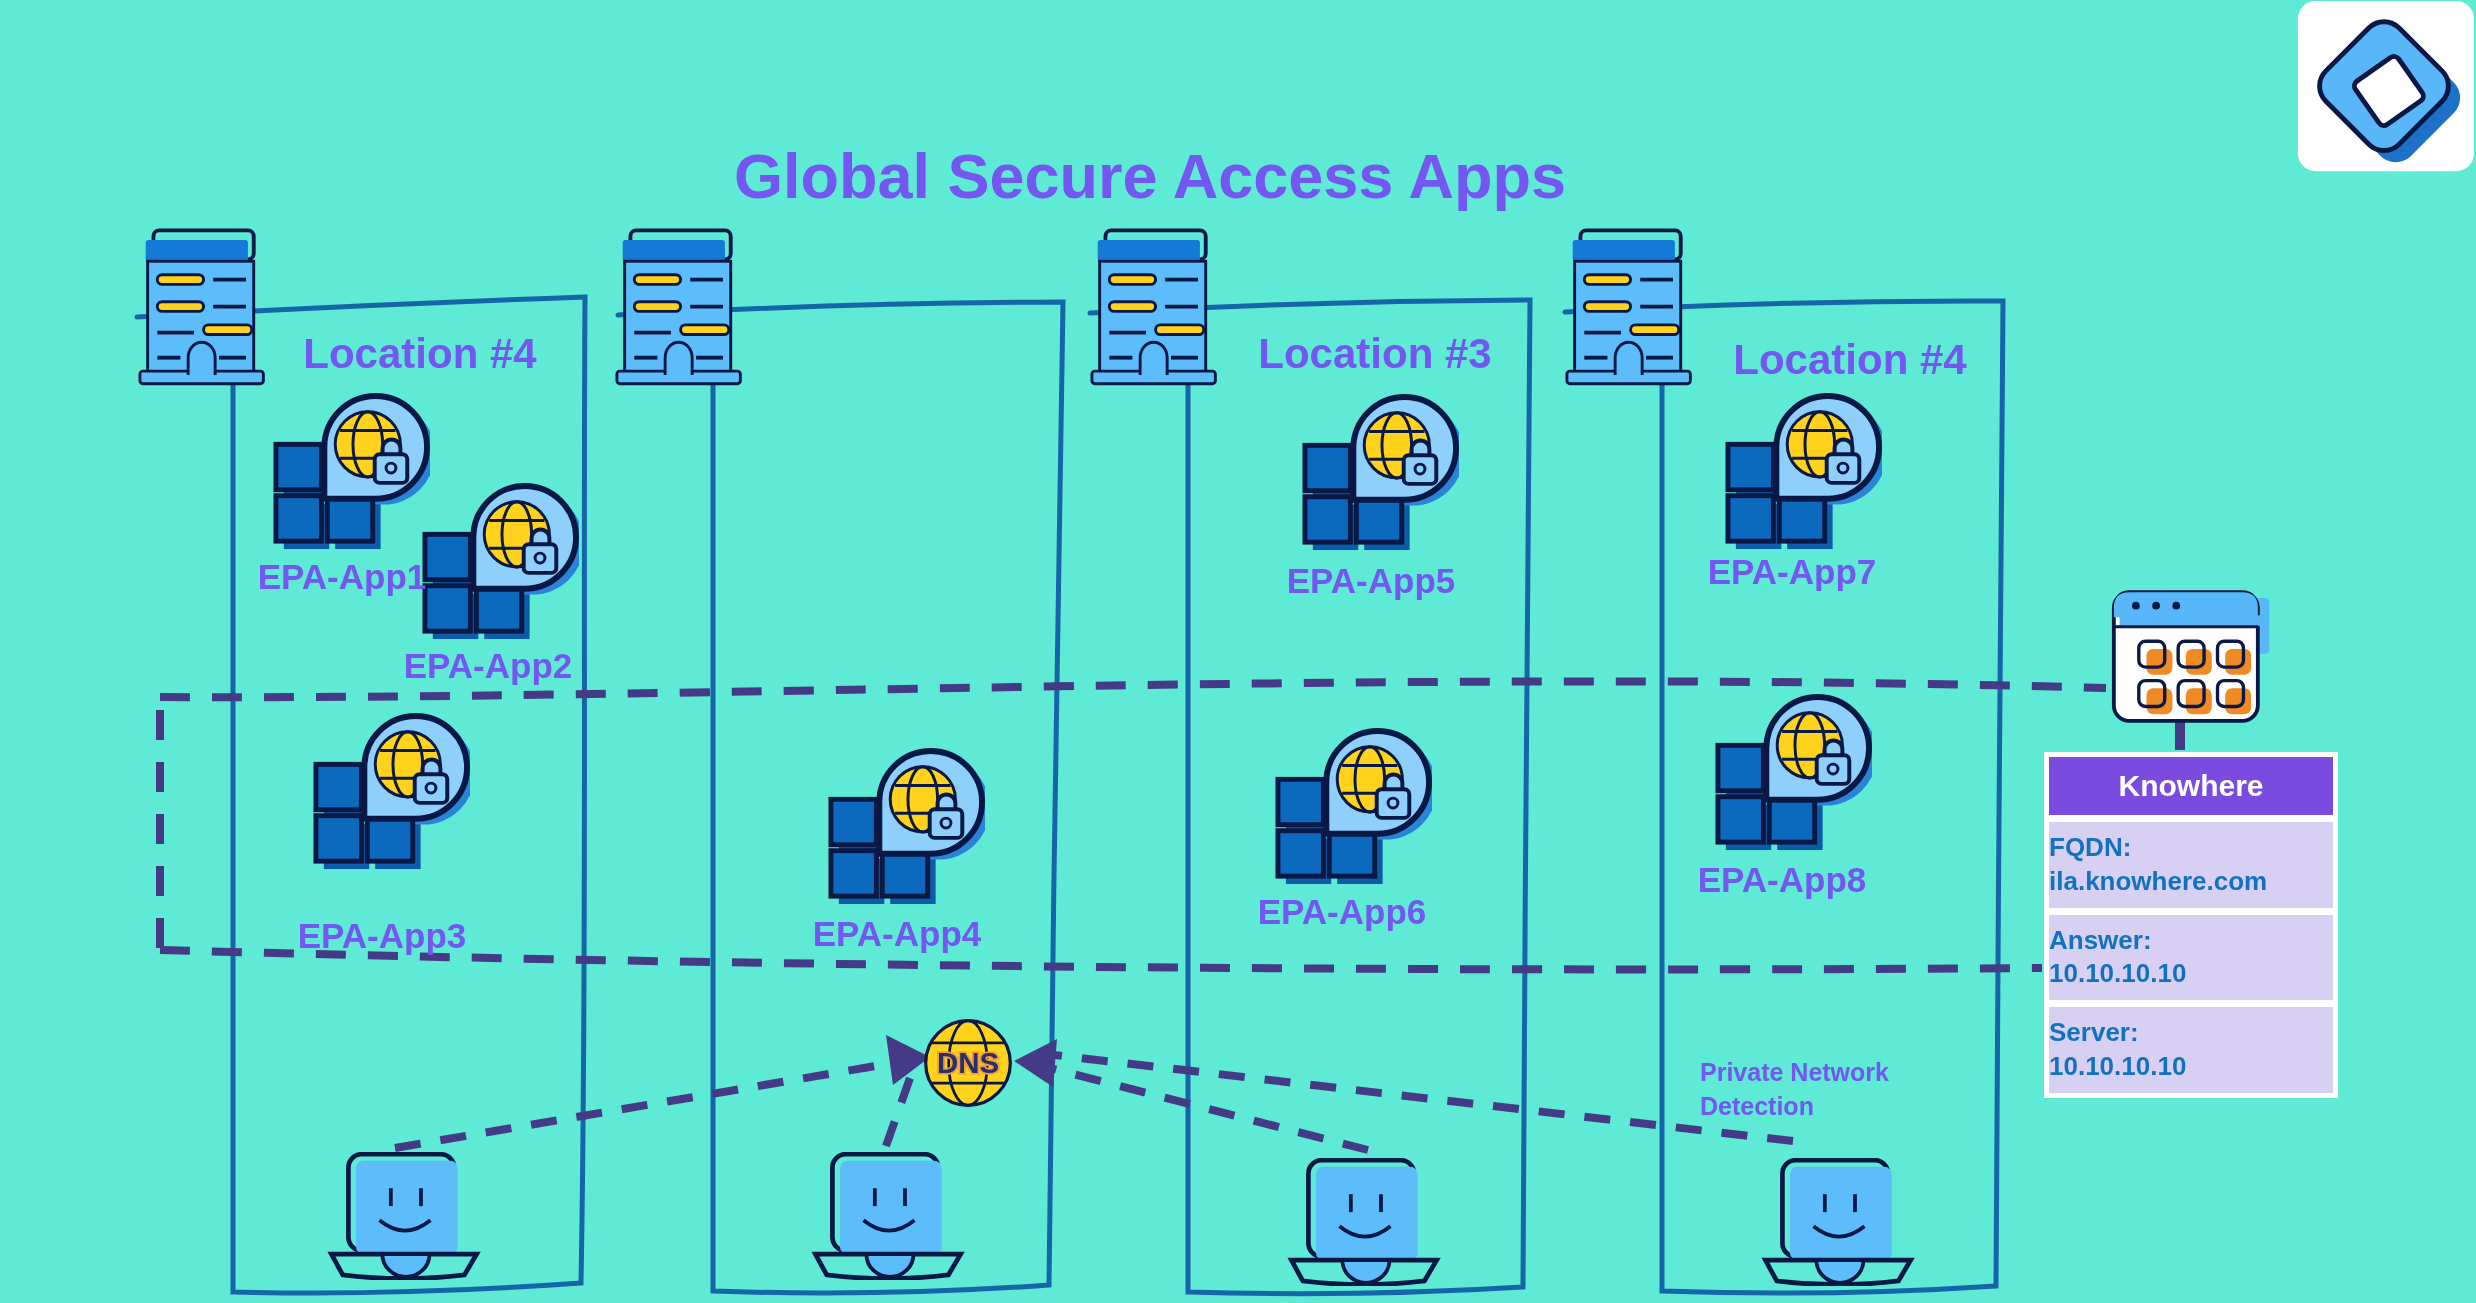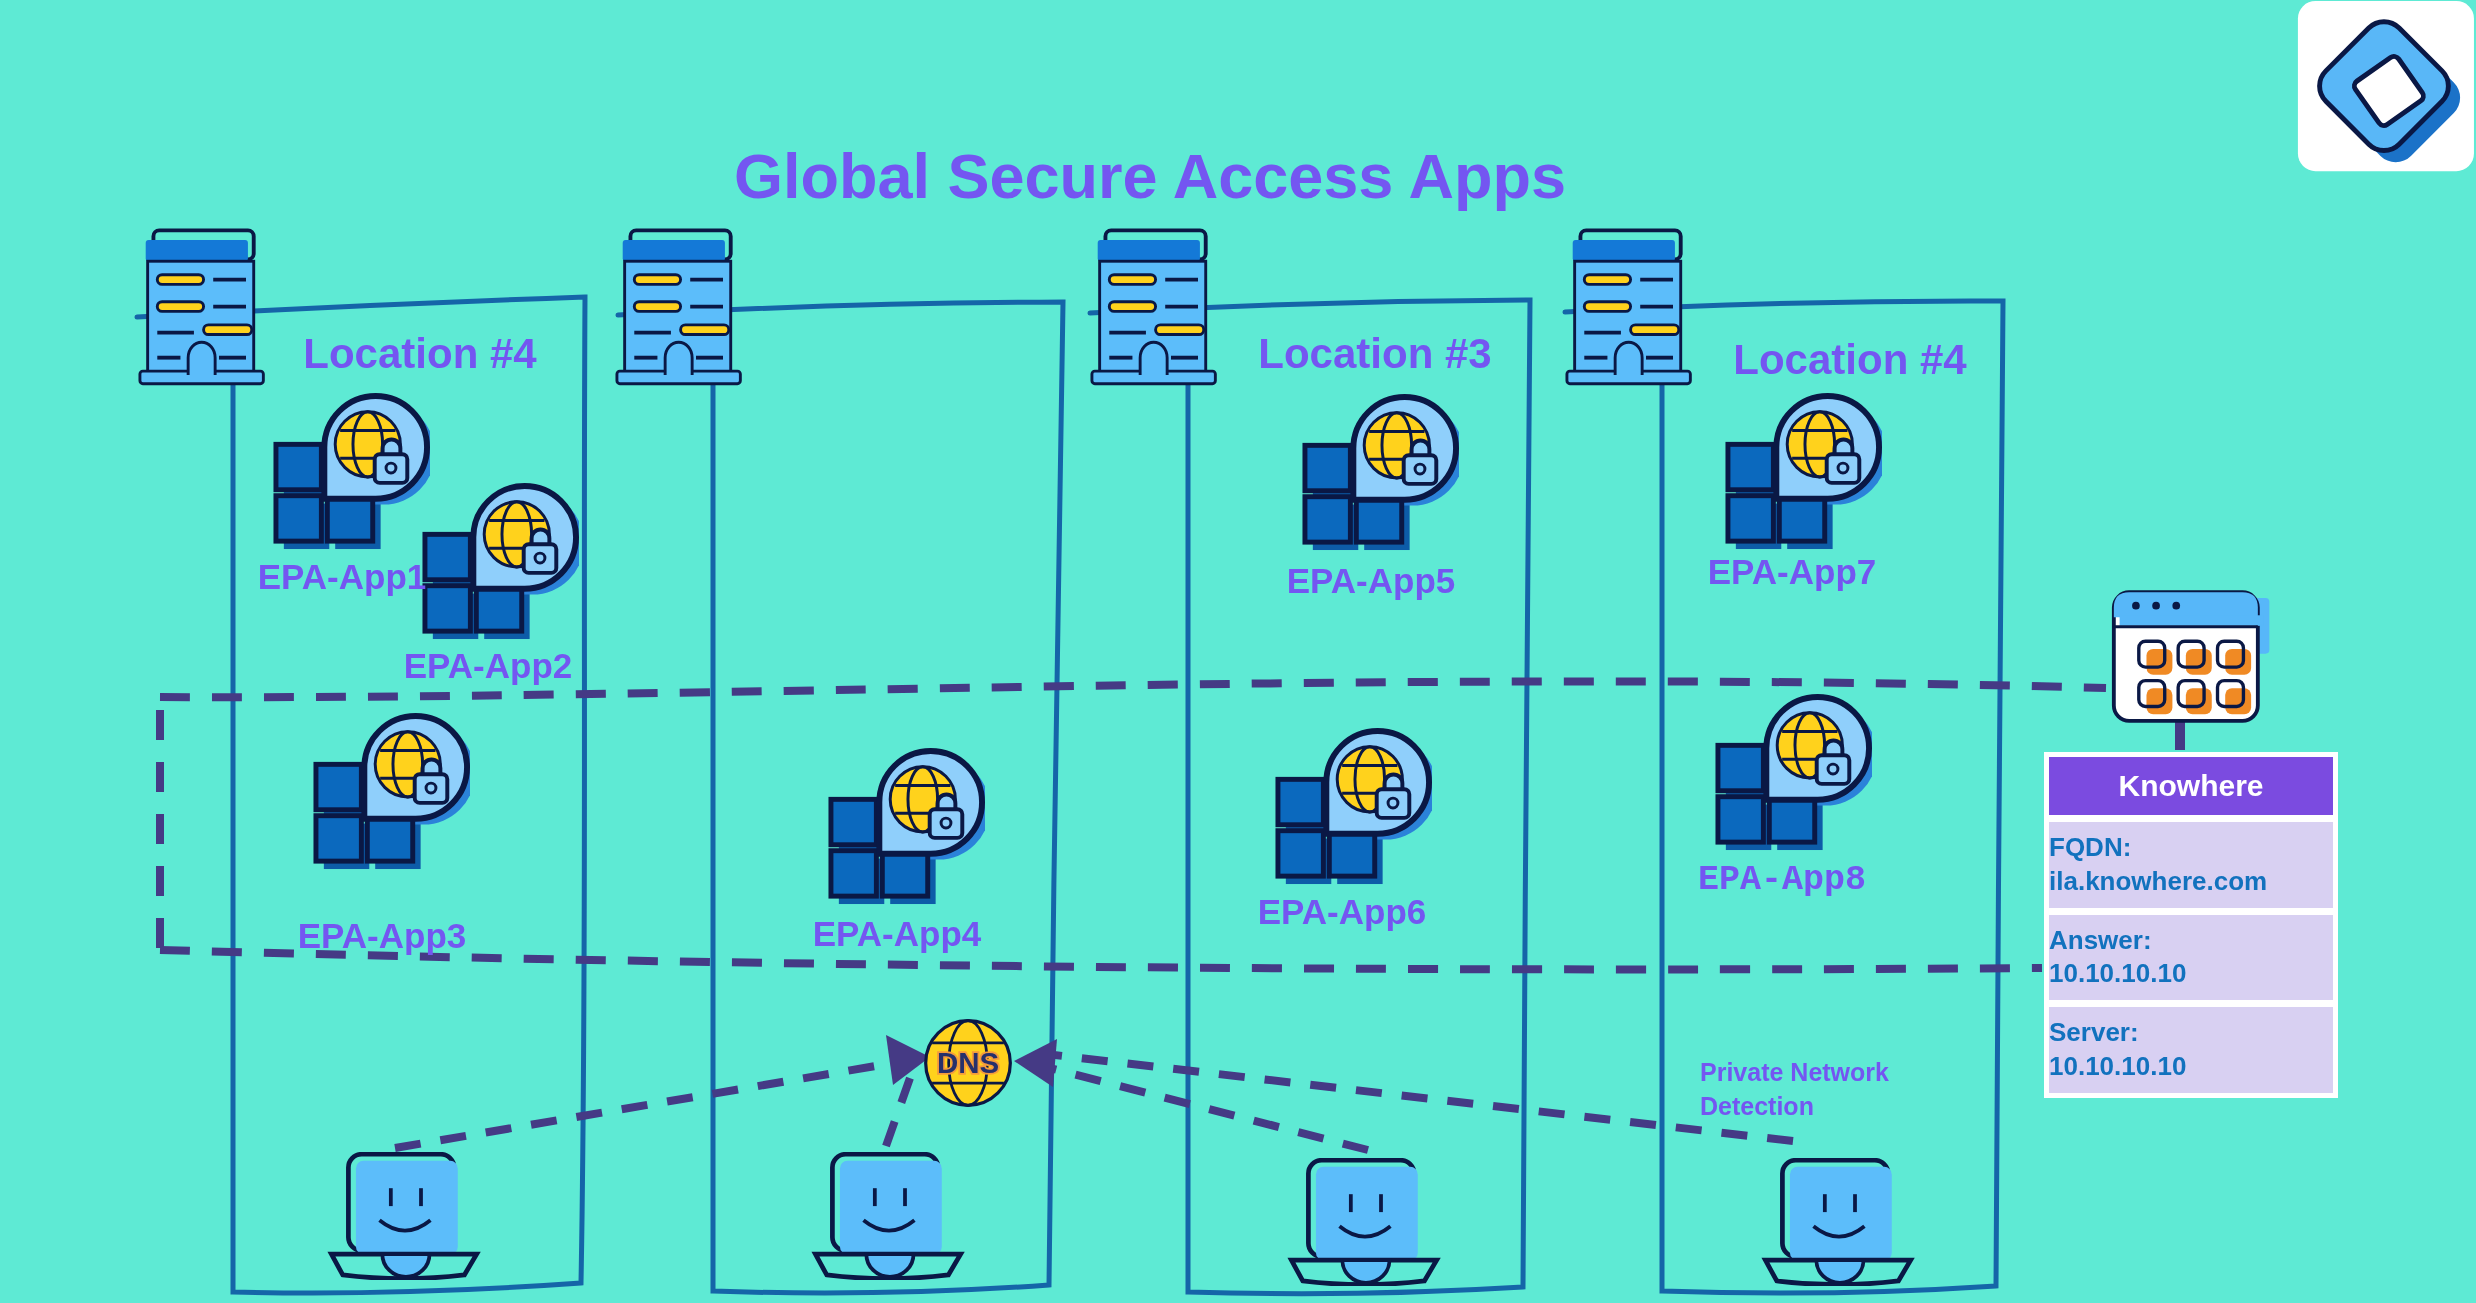--- a/index.html
+++ b/index.html
@@ -159,21 +159,21 @@
       <use href="#sym-app"></use>
     </svg>
 
   <div class="abs app-label" style="left:252px;top:557px;">EPA-App1</div>
   <div class="abs app-label" style="left:398px;top:646px;">EPA-App2</div>
   <div class="abs app-label" style="left:292px;top:880px;margin-top:36px;">EPA-App3</div>
   <div class="abs app-label" style="left:807px;top:914px;">EPA-App4</div>
   <div class="abs app-label" style="left:1281px;top:561px;">EPA-App5</div>
   <div class="abs app-label" style="left:1252px;top:892px;">EPA-App6</div>
   <div class="abs app-label" style="left:1702px;top:552px;">EPA-App7</div>
-  <div class="abs app-label" style="left:1692px;top:860px;font-family:Liberation Mono, monospace;">EPA-App8</div>
+  <div class="abs app-label" style="left:1692px;top:860px;">EPA-App8</div>
 
   <svg class="abs" style="left:922px;top:1017px;" width="92" height="92" viewBox="0 0 100 100">
     <circle cx="50" cy="50" r="46" fill="#FFD21C" stroke="#0A1845" stroke-width="3.5"></circle>
     <ellipse cx="50" cy="50" rx="21" ry="46" fill="none" stroke="#0A1845" stroke-width="3"></ellipse>
     <line x1="11" y1="28" x2="89" y2="28" stroke="#0A1845" stroke-width="3"></line>
     <line x1="11" y1="72" x2="89" y2="72" stroke="#0A1845" stroke-width="3"></line>
     <text x="50" y="61" text-anchor="middle" font-family="Liberation Sans, sans-serif" font-size="32" font-weight="bold" fill="#26306B" stroke="#F49B3C" stroke-width="4" paint-order="stroke">DNS</text>
   </svg>
 
   <svg class="abs" style="left:322px;top:1152px;" width="165" height="128">

